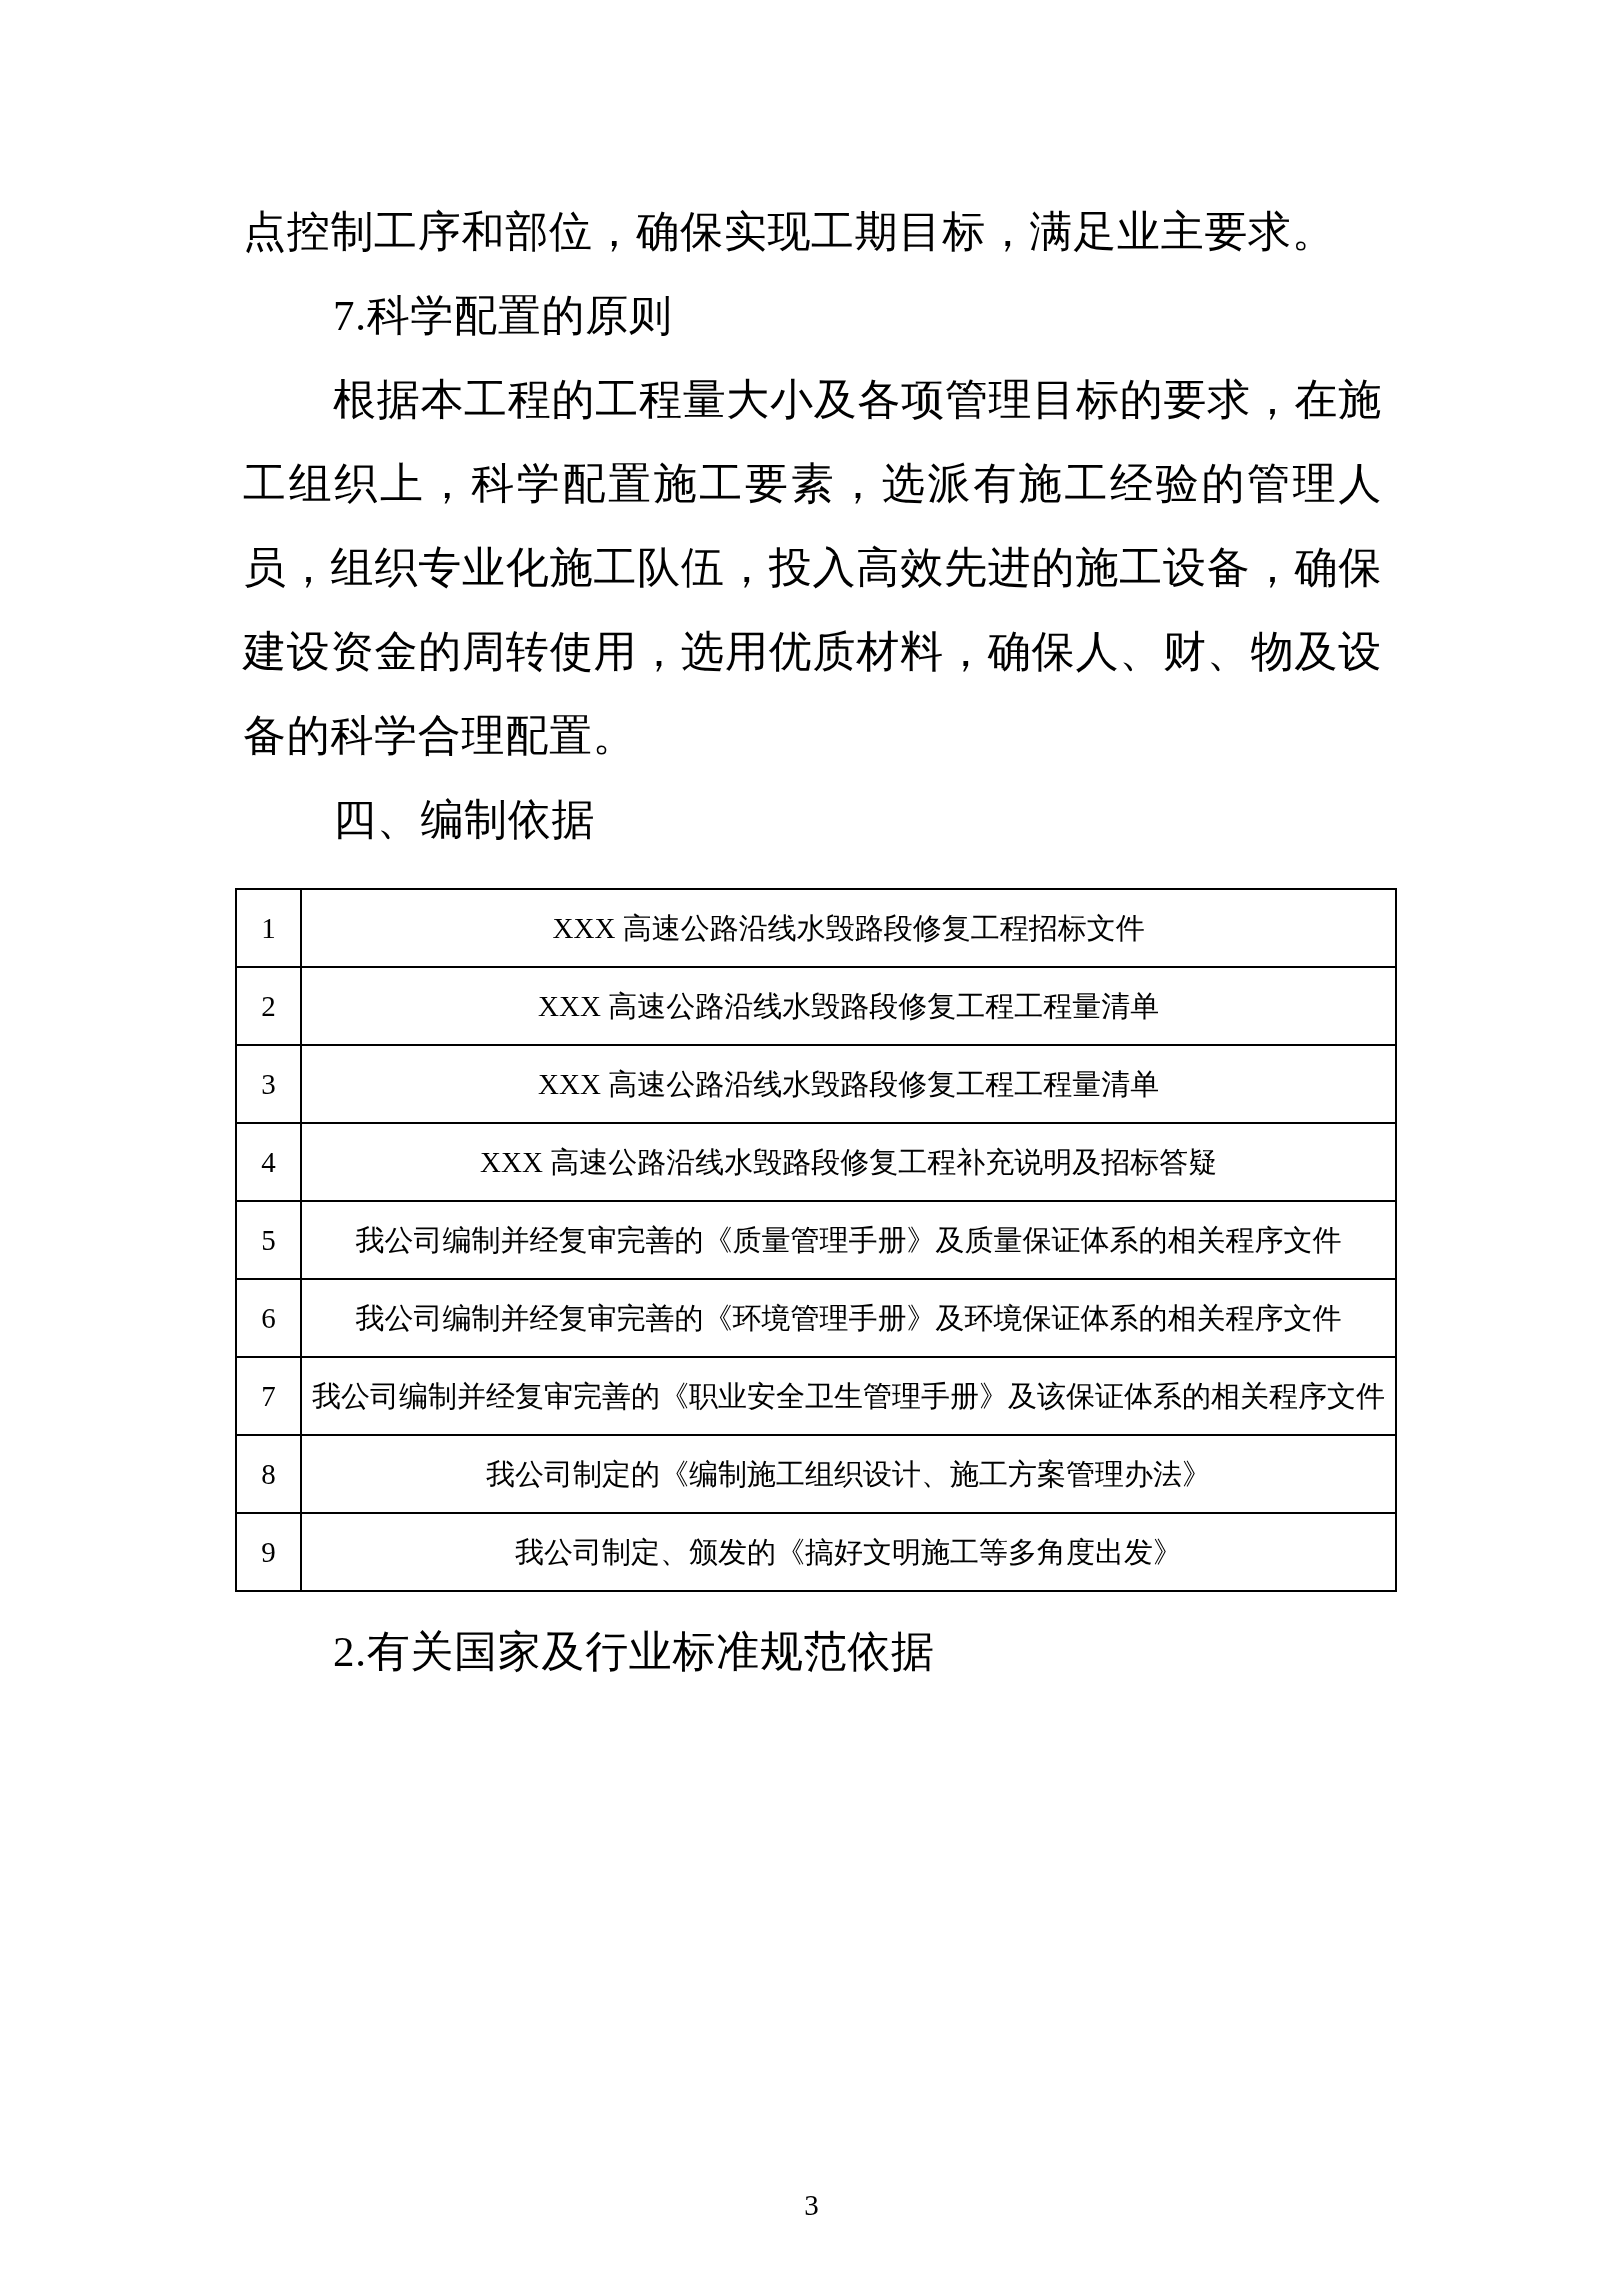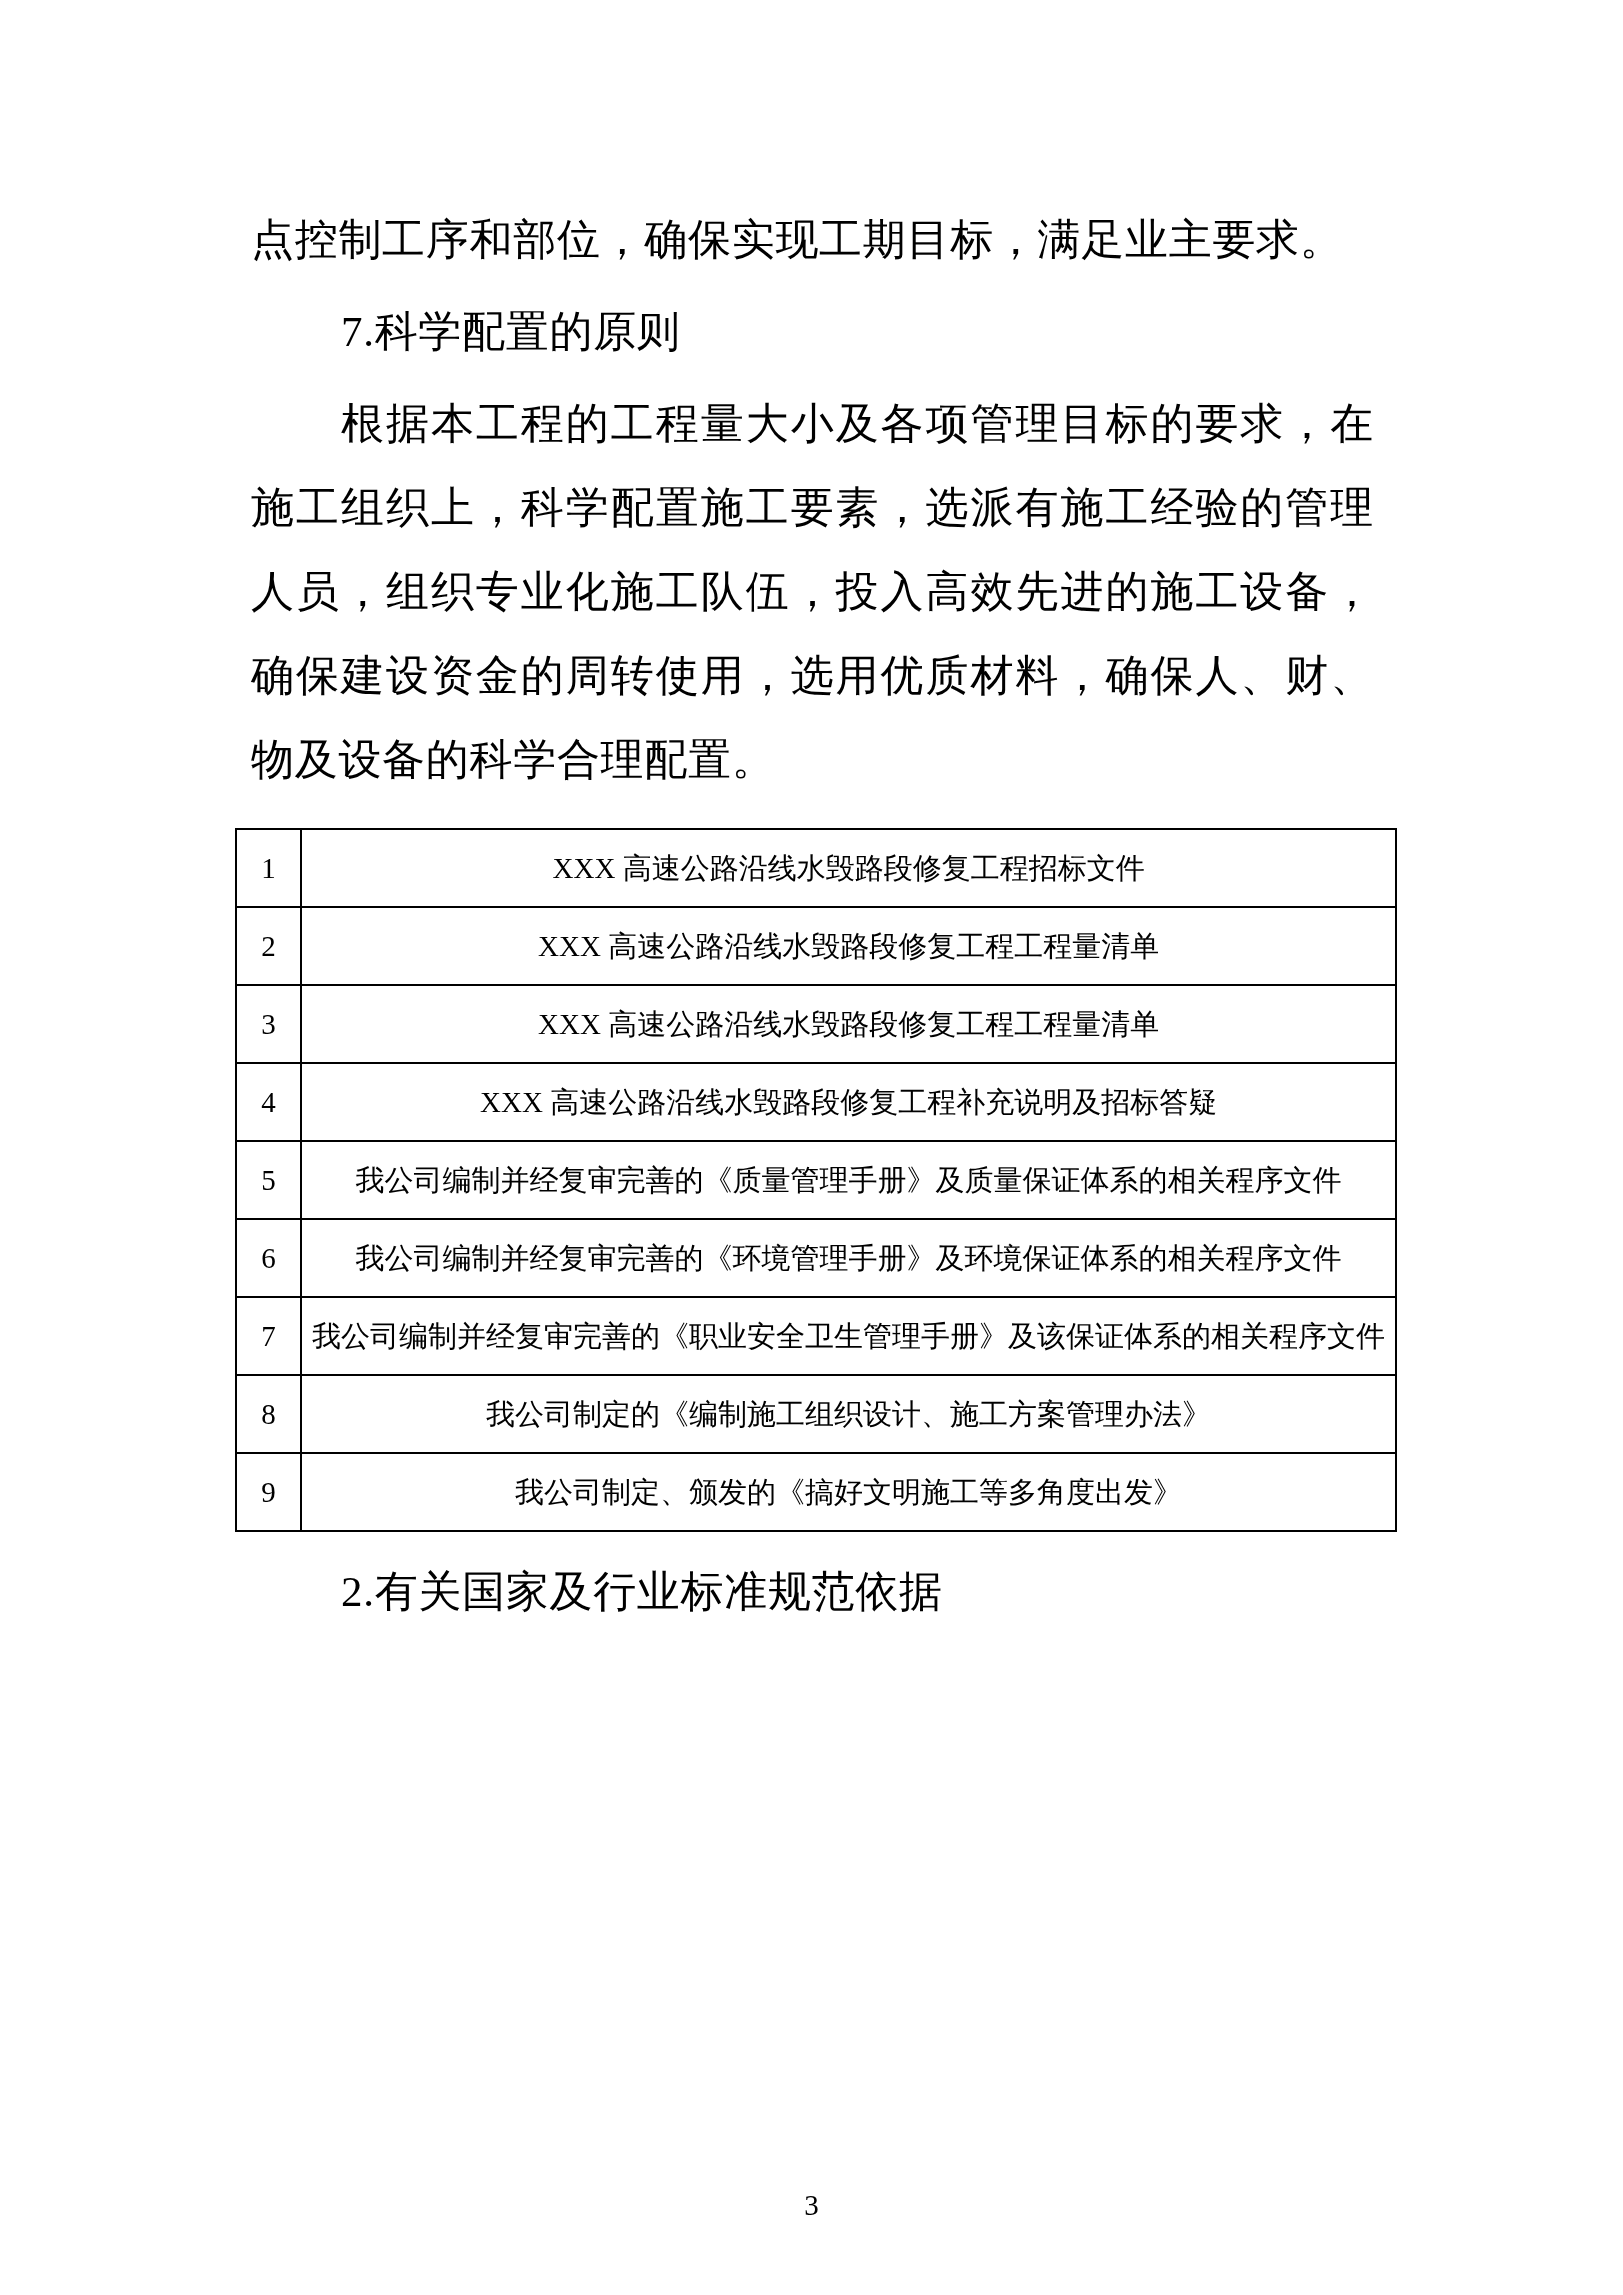--- a/index.html
+++ b/index.html
@@ -14,21 +14,21 @@
     height: 2295px;
     background: #ffffff;
     color: #000000;
     font-family: "Liberation Serif", serif;
     overflow: hidden;
   }
   .content {
     padding: 190px 241px 0 243px;
   }
   p.body-text {
-    margin: 8px;
+    margin: 0;
     font-size: 43px;
     line-height: 84px;
     text-align: justify;
     word-break: break-all;
     letter-spacing: 0.7px;
     font-family: Liberation Serif, serif;
   }
   p.indent {
     text-indent: 90px;
   }
@@ -72,20 +72,21 @@
   <div class="content">
 
     <p class="body-text">点控制工序和部位，确保实现工期目标，满足业主要求。</p>
 
     <p class="body-text indent">7.科学配置的原则</p>
 
     <p class="body-text indent">根据本工程的工程量大小及各项管理目标的要求，在施工组织上，科学配置施工要素，选派有施工经验的管理人员，组织专业化施工队伍，投入高效先进的施工设备，确保建设资金的周转使用，选用优质材料，确保人、财、物及设备的科学合理配置。</p>
 
 
 
+    <p class="body-text indent">四、编制依据</p>
 
 
     <table class="ref-table">
       <tbody>
         <tr>
           <td class="num">1</td>
           <td class="txt">XXX 高速公路沿线水毁路段修复工程招标文件</td>
         </tr>
         <tr>
           <td class="num">2</td>

